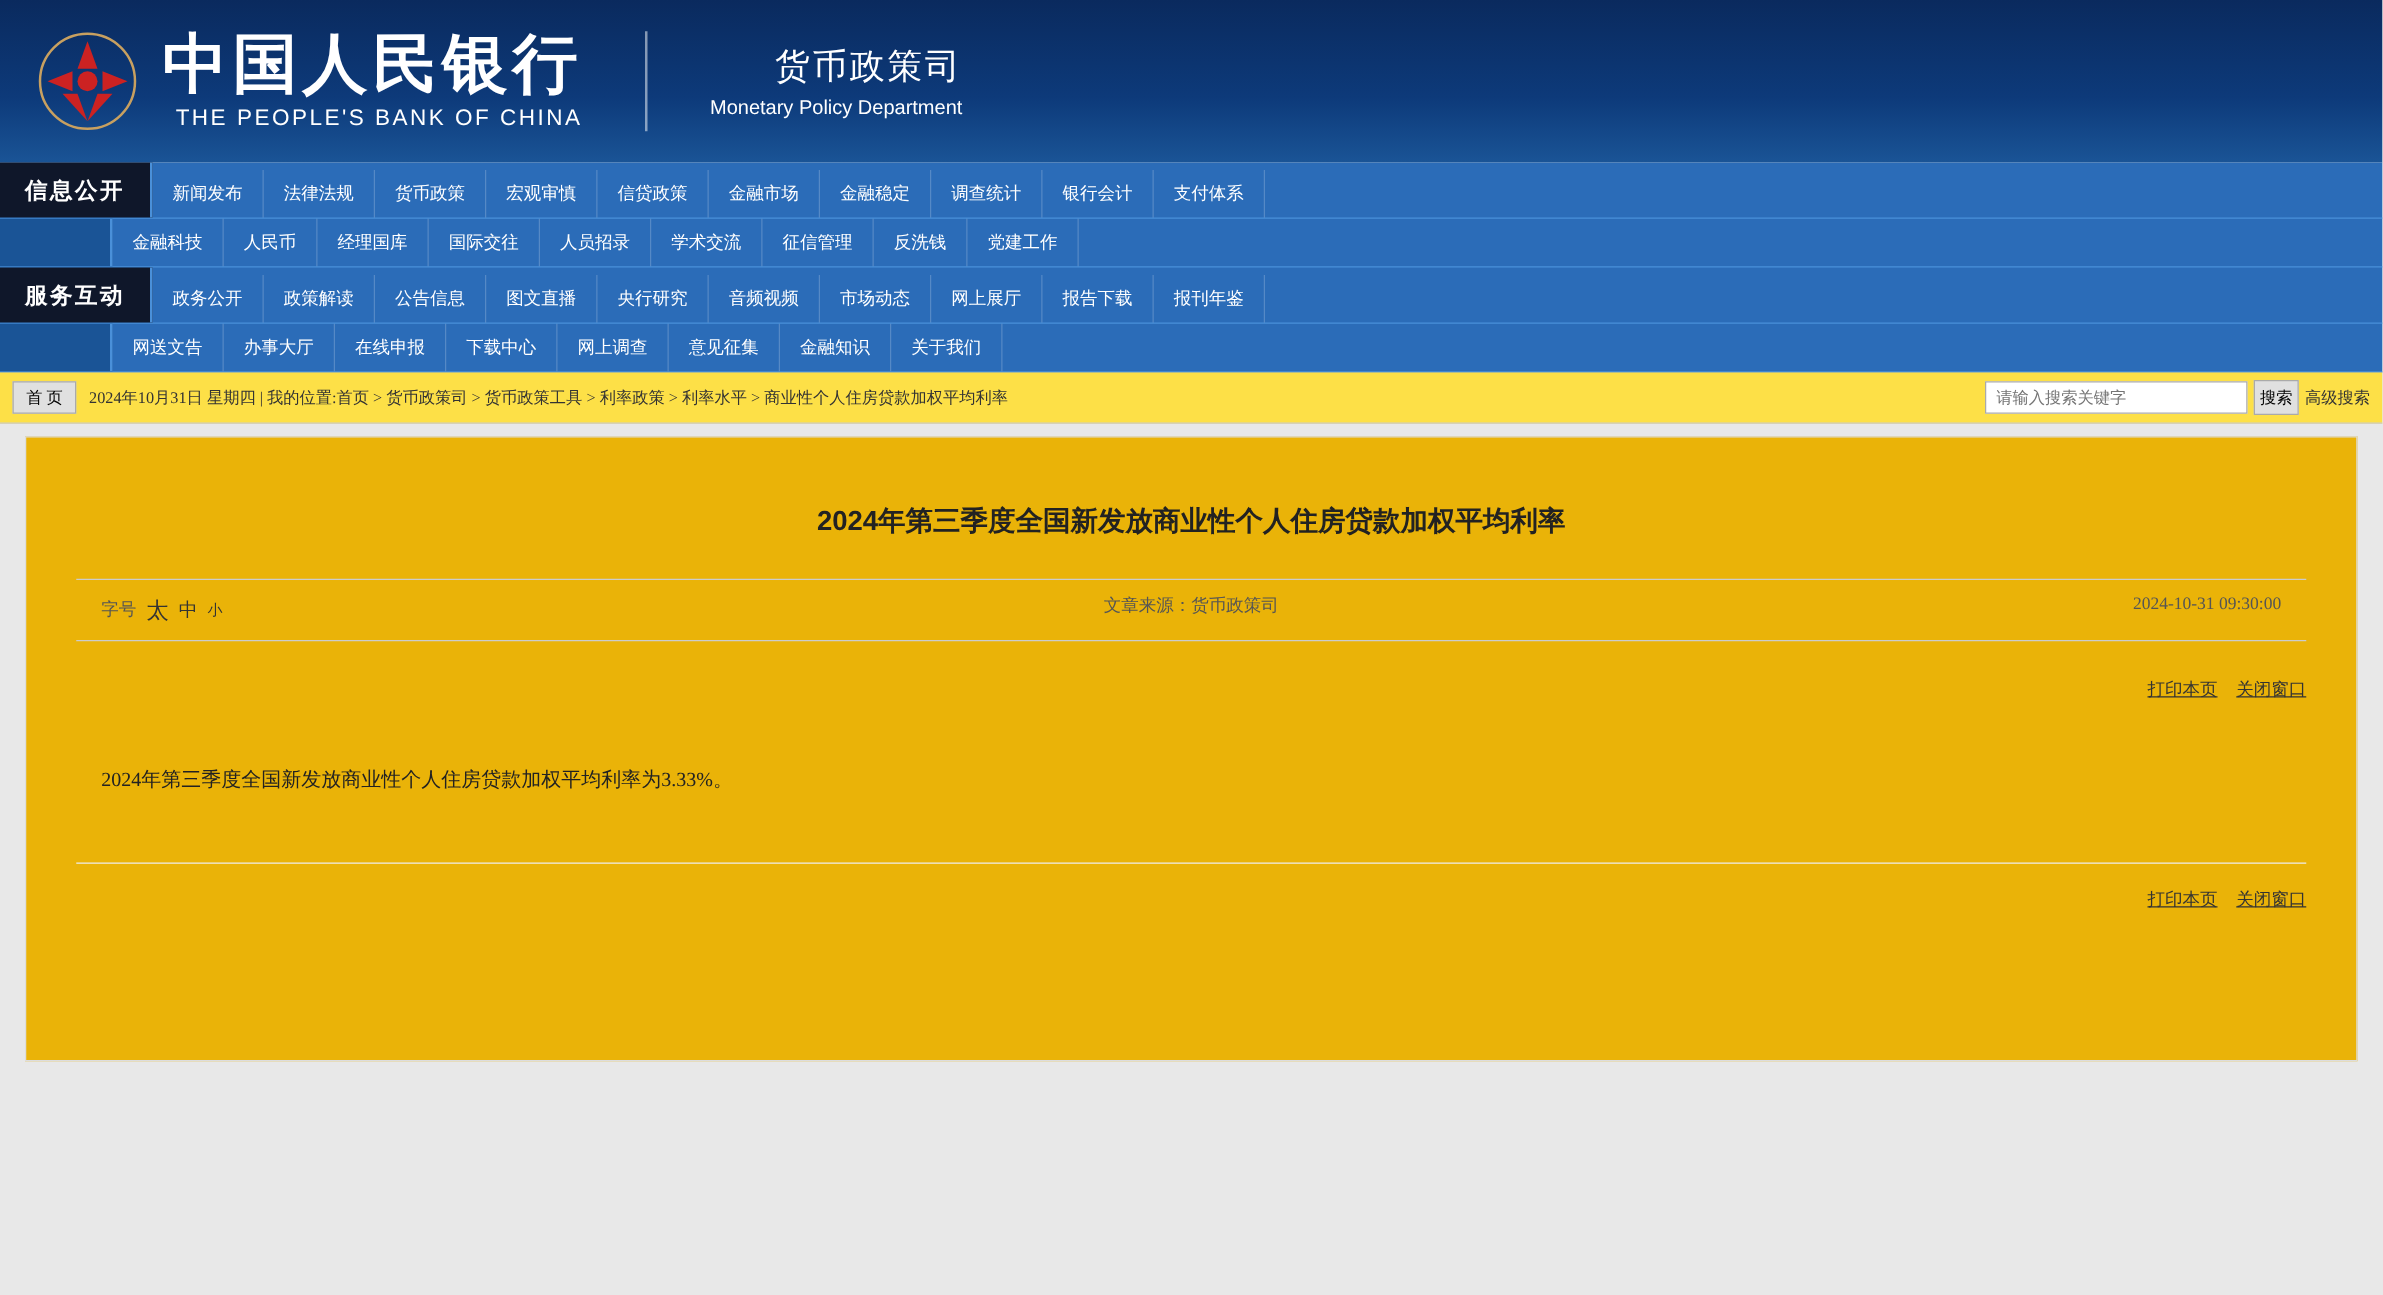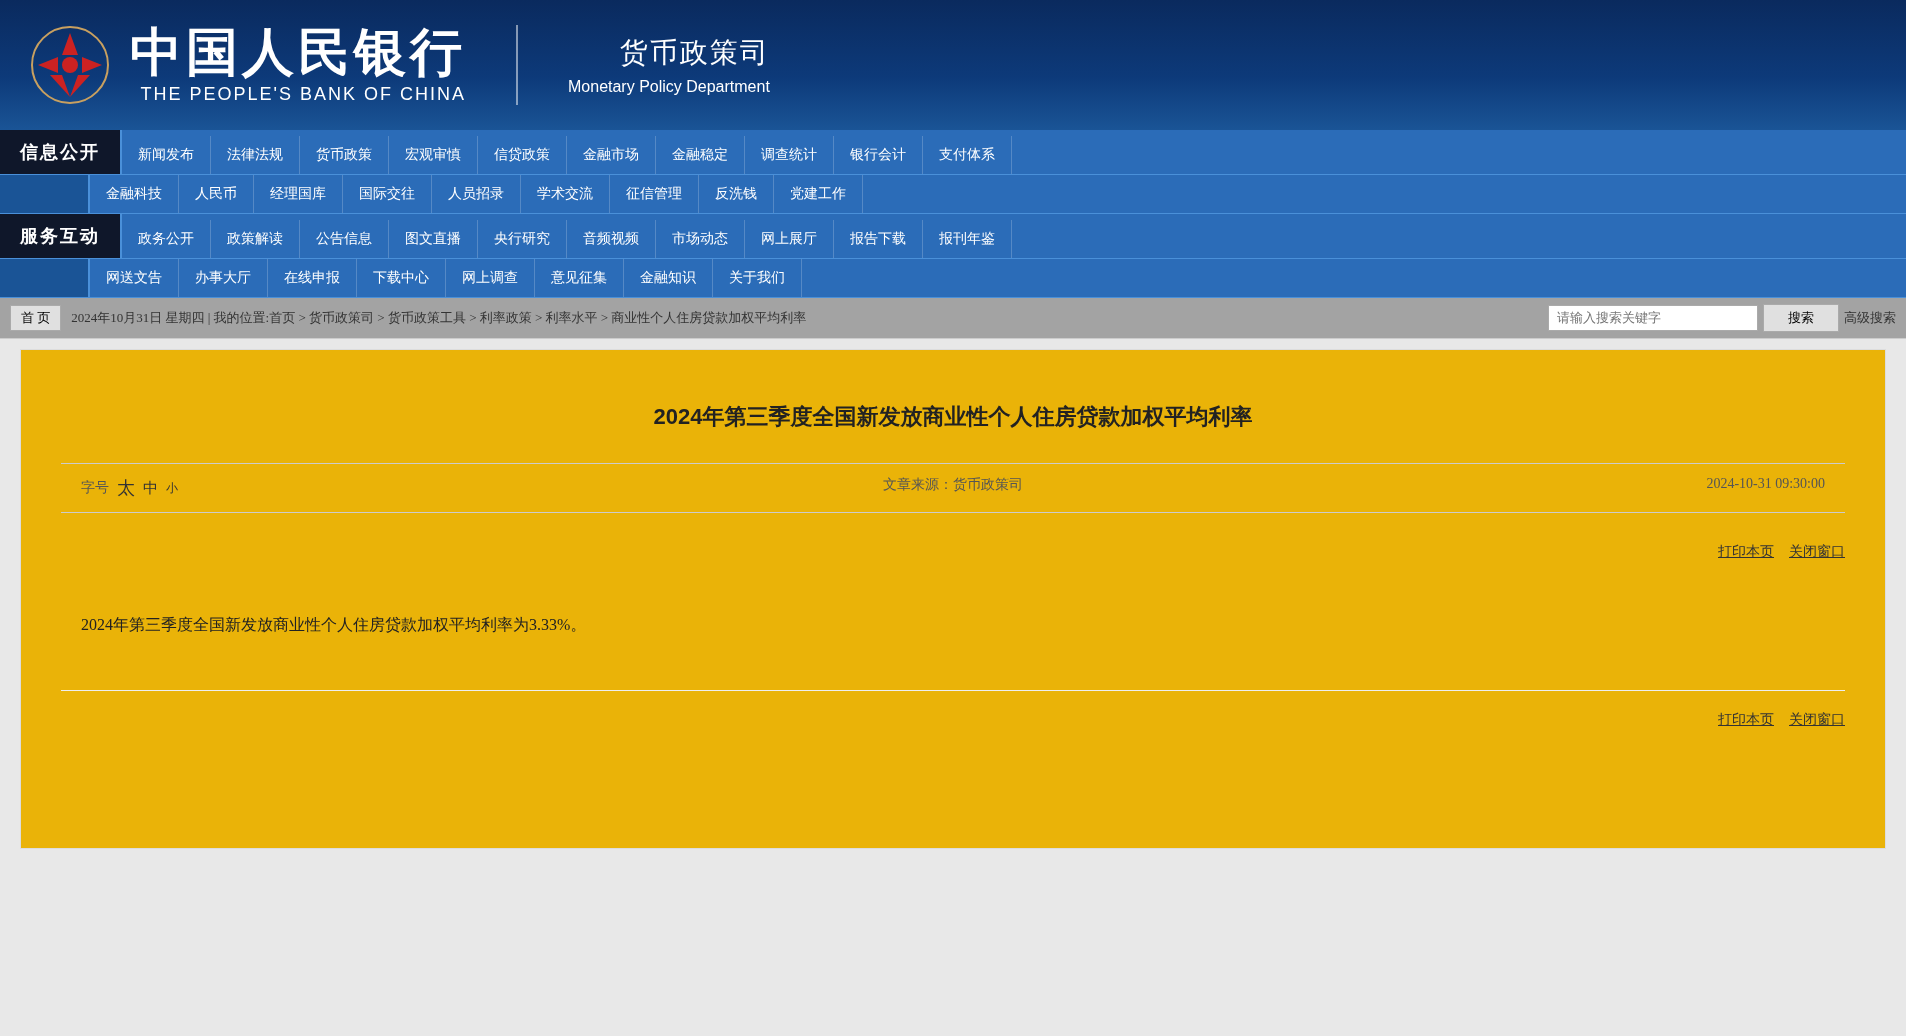--- a/index.html
+++ b/index.html
@@ -95,21 +95,21 @@
       cursor: pointer;
       display: flex;
       align-items: center;
       white-space: nowrap;
       font-family: "SimHei", "黑体", sans-serif;
       border-right: 1px solid rgba(255,255,255,0.2);
     }
 
     
     .breadcrumb-bar {
-      background: #a3a3a3;
+      background: #fde047;
       border-bottom: 1px solid #ccc;
       padding: 6px 10px;
       display: flex;
       align-items: center;
       gap: 10px;
     }
     .home-btn {
       background: #e0e0e0;
       border: 1px solid #aaa;
       padding: 3px 10px;
@@ -131,21 +131,21 @@
       border: 1px solid #aaa;
       padding: 4px 8px;
       font-size: 13px;
       width: 210px;
       color: #999;
       font-family: "SimSun", serif;
     }
     .search-btn {
       background: #e0e0e0;
       border: 1px solid #aaa;
-      padding: 4px 24px;
+      padding: 4px 4px;
       font-size: 13px;
       cursor: pointer;
       font-family: "SimSun", serif;
     }
     .advanced-search {
       font-size: 13px;
       color: #333;
       cursor: pointer;
       white-space: nowrap;
     }

